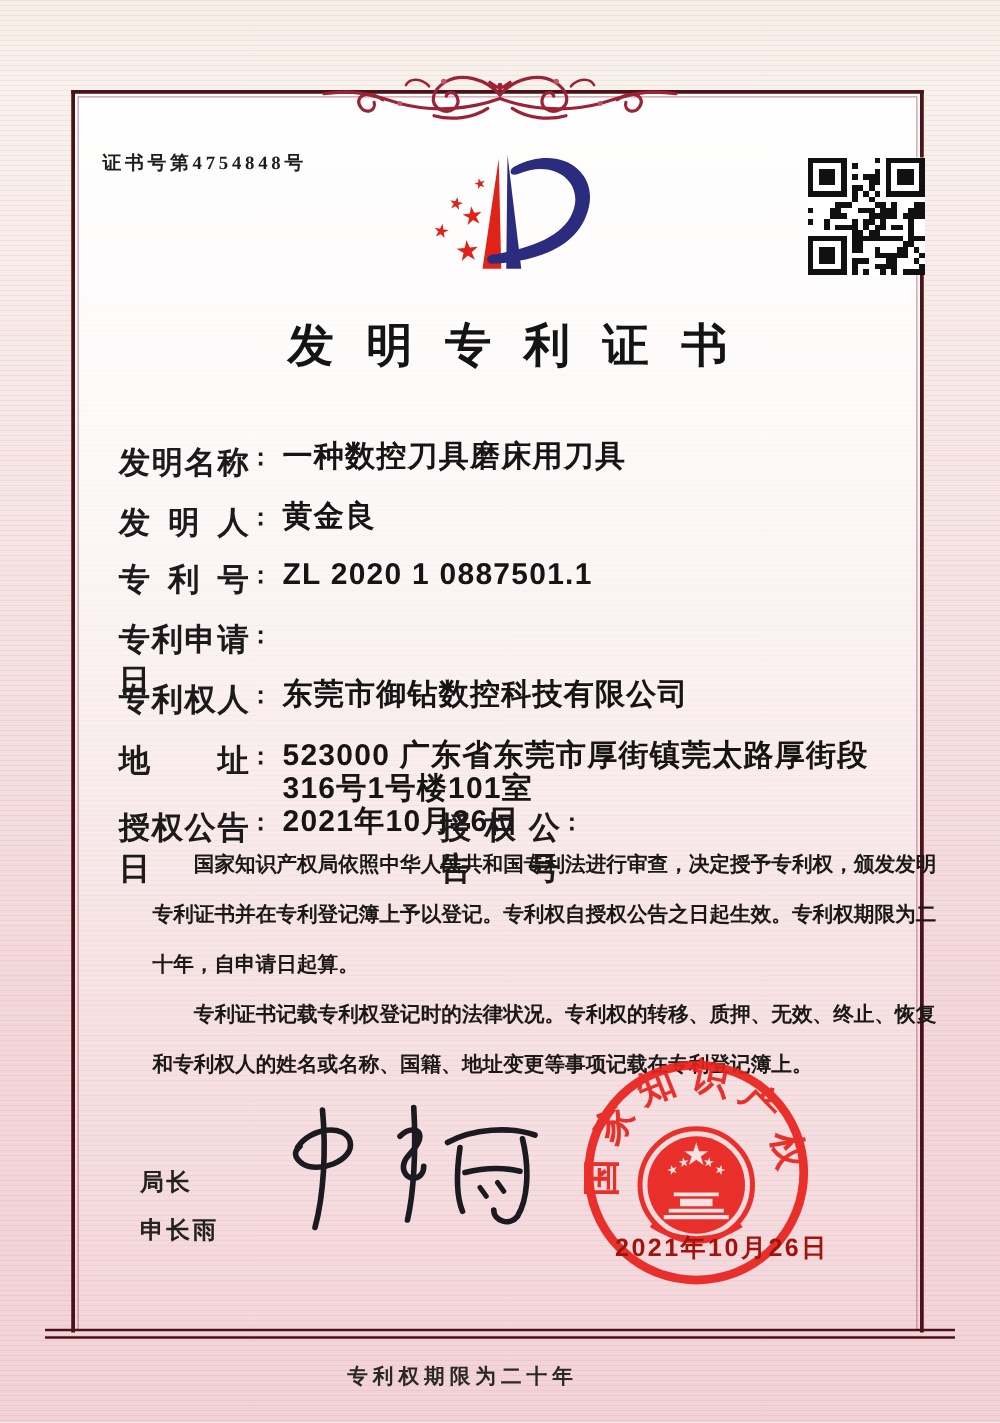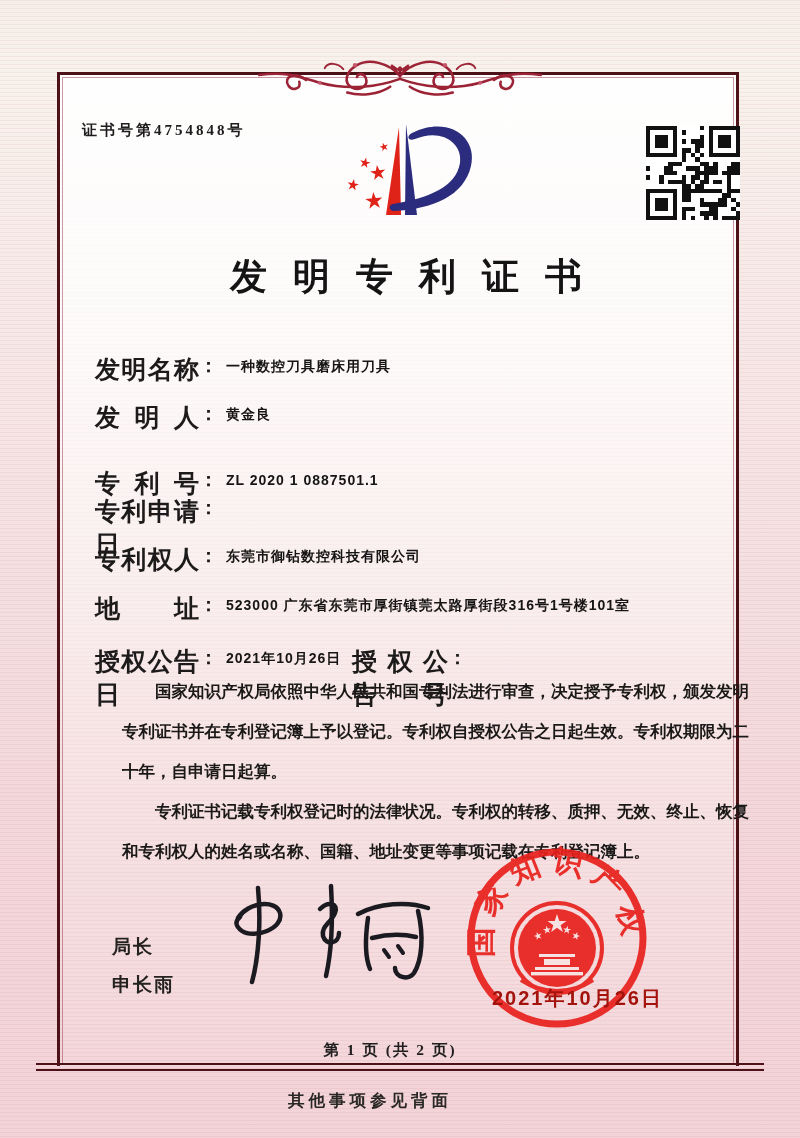--- a/index.html
+++ b/index.html
@@ -48,21 +48,21 @@
   .fields{position:absolute;left:95px;top:0;width:640px;}
   .row{position:absolute;left:0;display:flex;align-items:flex-start;}
   .lbl{
     display:inline-block;width:104px;flex:0 0 104px;
     font-size:25px;font-weight:bold;color:#1c1a1a;
     text-align:justify;text-align-last:justify;
   }
   .colon{font-size:19px;font-weight:bold;color:#1c1a1a;margin-right:8px;}
   .val{
     font-family:"Liberation Sans","DejaVu Sans",sans-serif;
-    font-size:14px;font-weight:bold;color:#161414;letter-spacing:1px;
+    font-size:24px;font-weight:bold;color:#161414;letter-spacing:1px;
     line-height:26px;max-width:520px;
   }
   .pair2{position:absolute;left:257px;top:0;display:flex;}
   .pair2 .lbl{width:96px;flex:0 0 96px;}
   .paras{
     position:absolute;left:95px;top:672px;width:632px;
     font-size:16.5px;font-weight:bold;color:#1b1918;line-height:40px;margin-left:27px;
   }
   .paras p{margin:0;text-indent:2em;}
   .director{position:absolute;left:112px;top:928px;font-family:"Liberation Sans","DejaVu Sans",sans-serif;}
@@ -274,21 +274,21 @@
     <div class="row" style="top:353px">
       <span class="lbl">发明名称</span>
         <span class="colon">：</span>
       <span class="val">一种数控刀具磨床用刀具</span>
     </div>
     <div class="row" style="top:401px">
       <span class="lbl">发明人</span>
         <span class="colon">：</span>
       <span class="val">黄金良</span>
     </div>
-    <div class="row" style="top:467px">
+    <div class="row" style="top:447px">
       <span class="lbl">专利号</span>
         <span class="colon">：</span>
       <span class="val">ZL 2020 1 0887501.1</span>
     </div>
     <div class="row" style="top:495px">
       <span class="lbl">专利申请日</span>
         <span class="colon">：</span>
     </div>
     <div class="row" style="top:543px">
       <span class="lbl">专利权人</span>
@@ -357,16 +357,15 @@
         <rect x="92" y="126" width="36" height="3"></rect>
         <rect x="97" y="131" width="26" height="6"></rect>
         <rect x="88" y="139" width="44" height="3"></rect>
         <rect x="84" y="144" width="52" height="3.4"></rect>
       </g>
       <path d="M74,152 C86,160 98,163 110,163 C122,163 134,160 146,152" fill="none" stroke="#e8211c" stroke-width="4"></path>
     </g>
   </svg>
   <div class="seal-date">2021年10月26日</div>
 
-  <div class="page-no">第 1 页 (共 2 页)</div>
-  <div class="back-note">其他事项参见背面</div>
+  <div class="back-note">专利权期限为二十年</div>
 
 </div>
 
 </body></html>

